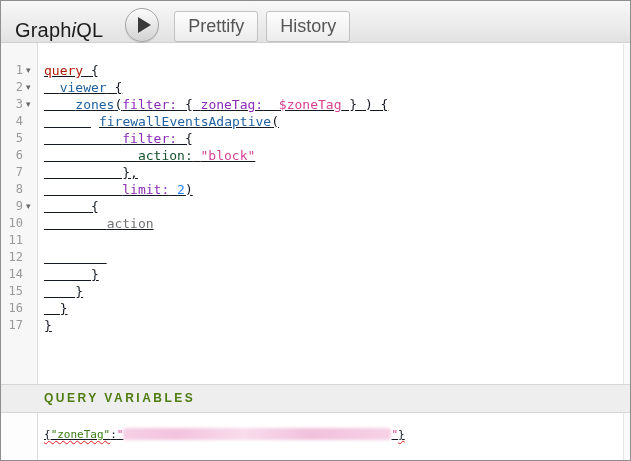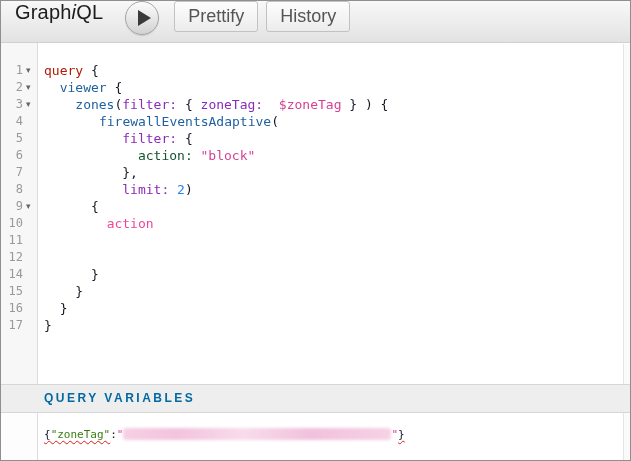--- a/index.html
+++ b/index.html
@@ -11,21 +11,21 @@
     display:flex; flex-direction:column;
     position:relative; overflow:hidden;
     background:#fff;
   }
 
   
   .topbar {
     height:42px; flex:0 0 42px;
     background:linear-gradient(#f8f8f8,#e2e2e2);
     border-bottom:1px solid #d0d0d0;
-    display:flex; align-items:flex-start;
+    display:flex; align-items:flex-end;
     padding-left:14px;
     position:relative; z-index:3;
   }
   .logo { font-size:20px; color:#1c1c1c; letter-spacing:0.2px; }
   .logo em { font-style:italic; }
   .exec-btn {
     margin-left:22px;
     width:34px; height:34px; border-radius:50%;
     background:linear-gradient(#fdfdfd,#d2d2d2);
     border:1px solid #a5a5a5;
@@ -65,30 +65,30 @@
     font-size:12px; color:#999;
   }
   .ln-fold {
     flex:0 0 15px; padding-left:3px;
     font-size:9px; color:#666; line-height:17px;
     cursor:pointer;
   }
   .ln-text {
     white-space:pre; margin-left:6px;
     font-family:"DejaVu Sans Mono", monospace;
-    font-size:13px; color:#141823;
+    font-size:13px; color:#141823;text-decoration:underline;
   }
 
   
   .vars-title {
     flex:0 0 29px;
     background:#eeeeee;
     border-top:1px solid #d6d6d6; border-bottom:1px solid #d6d6d6;
     font-size:12px; font-weight:bold; letter-spacing:2.5px;
-    color:#0369a1; line-height:27px; padding-left:43px;
+    color:#4d7c0f; line-height:27px; padding-left:43px;
     position:relative; z-index:2;
     text-transform:uppercase;
     cursor:pointer;
   }
   .vars-editor { flex:1; position:relative; background:#fff; overflow:hidden; }
   .v-gutter {
     position:absolute; left:0; top:0; bottom:0; width:37px;
     background:#fdfdfd; border-right:1px solid #ddd;
   }
   .vars-line { display:flex; padding-top:14px; height:17px; line-height:15px; }
@@ -179,21 +179,21 @@
           <span class="ln-text"><span style="color: rgb(20, 24, 35);">          </span><span style="color: rgb(139, 43, 185); text-align: right;">limit:</span><span style="color: rgb(20, 24, 35);"> </span><span style="color: rgb(40, 130, 249);">2</span><span style="color: rgb(20, 24, 35);">)</span></span>
         </div>
         <div class="cm-line">
           <span class="ln-num">9</span>
           <span class="ln-fold">▾</span>
           <span class="ln-text"><span style="color: rgb(20, 24, 35);">      {</span></span>
         </div>
         <div class="cm-line">
           <span class="ln-num">10</span>
           <span class="ln-fold"></span>
-          <span class="ln-text"><span style="color: rgb(20, 24, 35);">        </span><span style="color: #ec4899; text-align: center;">action</span></span>
+          <span class="ln-text"><span style="color: rgb(20, 24, 35);">        </span><span style="color: #737373; text-align: center;">action</span></span>
         </div>
         <div class="cm-line">
           <span class="ln-num">11</span>
           <span class="ln-fold"></span>
         </div>
         <div class="cm-line">
           <span class="ln-num">12</span>
           <span class="ln-fold"></span>
           <span class="ln-text"><span style="color: rgb(20, 24, 35);">        </span></span>
         </div>

